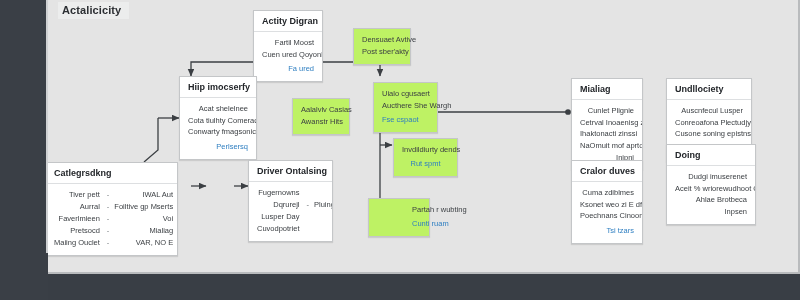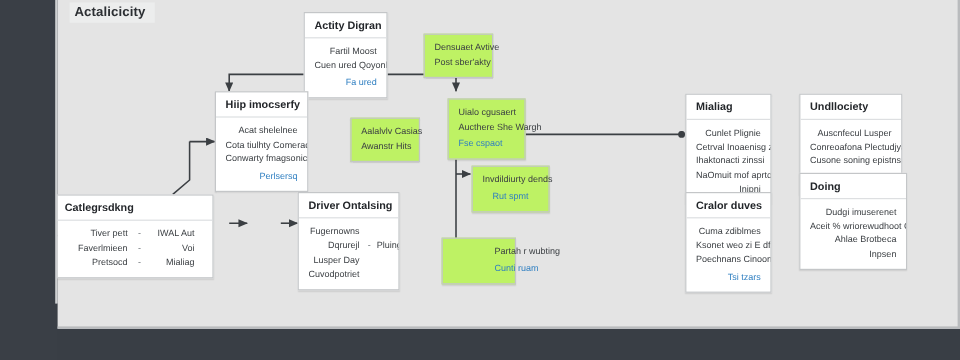--- a/index.html
+++ b/index.html
@@ -238,28 +238,38 @@
     <div class="node" style="left:-3px; top:162px; width:133px;">
       <div class="hd">Catlegrsdkng</div>
       <div class="bd">
         <div class="kv">
           <div class="row">
             <span class="c">Tiver pett</span>
             <span class="c sep">-</span>
             <span class="c">IWAL Aut</span>
           </div>
           <div class="row">
+            <span class="c">Aurral</span>
+            <span class="c sep">-</span>
+            <span class="c">Foiltive gp Mserts</span>
+          </div>
+          <div class="row">
             <span class="c">Faverlmieen</span>
             <span class="c sep">-</span>
             <span class="c">Voi</span>
           </div>
           <div class="row">
             <span class="c">Pretsocd</span>
             <span class="c sep">-</span>
             <span class="c">Mialiag</span>
+          </div>
+          <div class="row">
+            <span class="c">Maiing Ouclet</span>
+            <span class="c sep">-</span>
+            <span class="c">VAR, NO E</span>
           </div>
         </div>
       </div>
     </div>
 
     <div class="node" style="left:200px; top:160px; width:85px;">
       <div class="hd">Driver Ontalsing</div>
       <div class="bd">
         <div class="kv">
           <div class="row">

